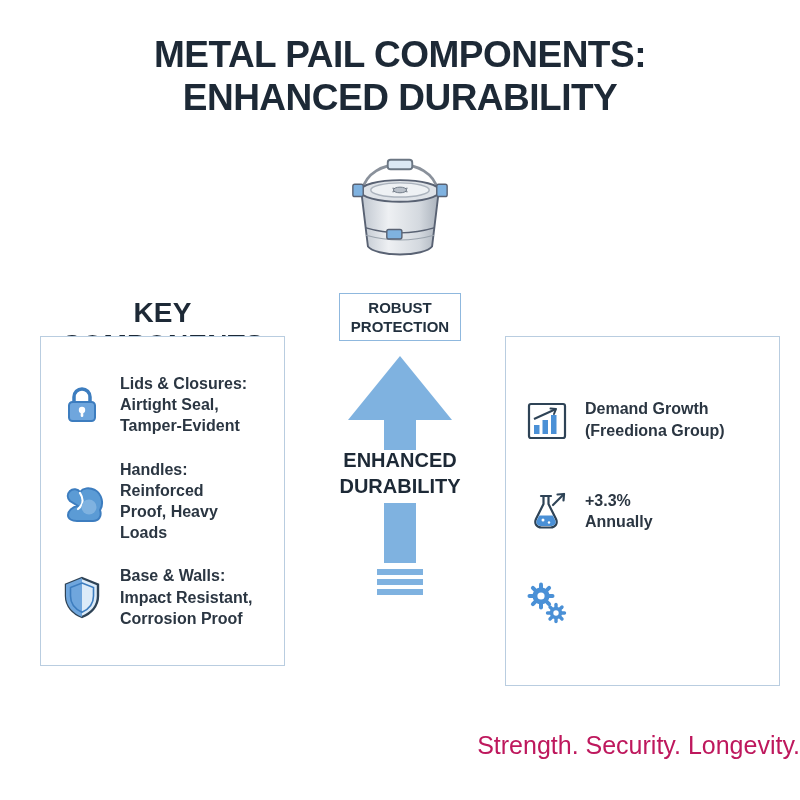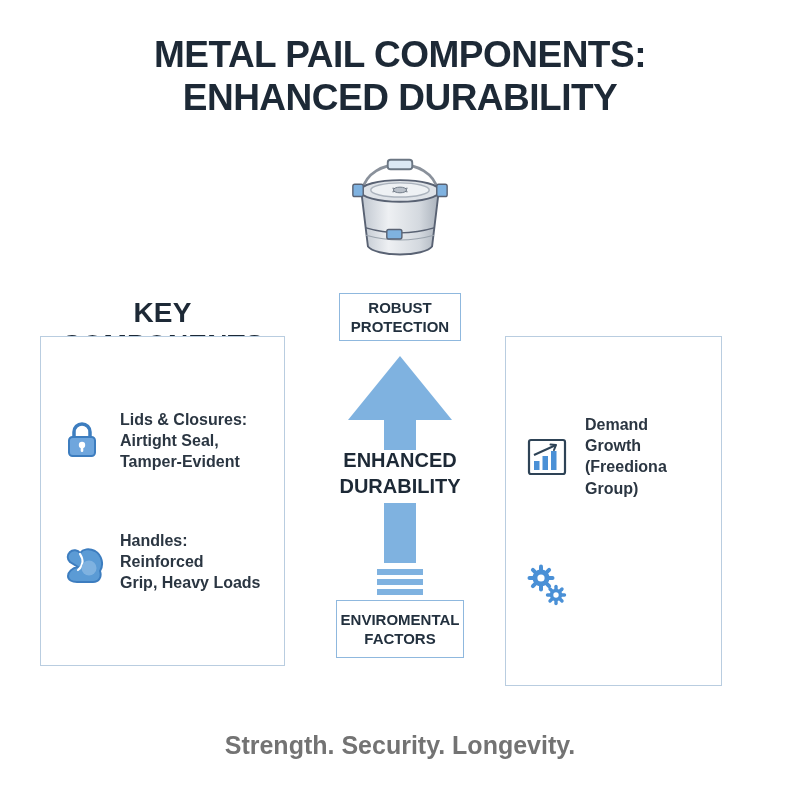--- a/index.html
+++ b/index.html
@@ -12,21 +12,21 @@
   .pail-wrap{position:absolute;top:146px;left:50%;transform:translateX(-50%);}
 
   .col-heading{position:absolute;text-align:center;color:#1d2936;font-weight:800;
                font-size:28px;letter-spacing:0.2px;}
   .heading-left{left:40px;top:297px;width:245px;}
   .heading-right{left:505px;top:297px;width:255px;}
 
   .panel{position:absolute;box-sizing:border-box;background:#fff;border:1.5px solid #b9cde0;
          display:flex;flex-direction:column;justify-content:space-evenly;padding:14px 18px;}
   .panel-left{left:40px;top:336px;width:245px;height:330px;}
-  .panel-right{left:505px;top:336px;width:217px;height:350px;}
+  .panel-right{left:505px;top:336px;width:275px;height:350px;}
 
   .item{display:flex;align-items:center;gap:15px;}
   .item-icon{width:46px;height:46px;flex:0 0 46px;display:flex;align-items:center;justify-content:center;}
   .item-text{font-size:16px;font-weight:600;color:#2b3642;line-height:1.32;}
   .preline{white-space:pre-line;}
 
   .center-box{position:absolute;box-sizing:border-box;border:1.5px solid #8fb8de;background:#fff;
               display:flex;align-items:center;justify-content:center;text-align:center;
               font-size:15px;font-weight:700;color:#22303e;line-height:1.3;padding:5px 4px;}
   .box-top{left:339px;top:293px;width:122px;height:48px;}
@@ -37,22 +37,22 @@
               border-bottom:64px solid #7fb2e0;}
   .arrow-stem{position:absolute;left:384px;width:32px;background:#7fb2e0;}
   .stem-upper{top:419px;height:31px;}
   .stem-lower{top:503px;height:60px;}
   .arrow-dashes{position:absolute;left:377px;top:569px;width:46px;}
   .dash{width:46px;height:6px;background:#7fb2e0;margin-bottom:4px;}
 
   .arrow-label{position:absolute;left:320px;top:448px;width:160px;text-align:center;
                font-size:20px;font-weight:700;color:#1d2936;line-height:1.28;}
 
-  .tagline{position:absolute;top:731px;left:0;width:100%;text-align:center;
-           color:#737373;font-weight:700;font-size:25px;}
+  .tagline{position:absolute;top:731px;left:0;width:100%;text-align:right;
+           color:#be185d;font-weight:400;font-size:25px;}
 </style>
 </head>
 <body>
 
 <div class="canvas">
 
   <div class="title">
     <div>METAL PAIL COMPONENTS:</div>
     <div>ENHANCED DURABILITY</div>
   </div>
@@ -107,62 +107,87 @@
 
     <div class="item">
       <span class="item-icon">
         <svg width="44" height="44" viewBox="0 0 44 44">
           <path d="M10 12 C 7 15, 7 19, 10 22 L 18 27 C 12 28, 8 32, 8 36 C 8 40, 12 42, 17 42 L 33 42 C 39 42, 42 37, 40 31 C 44 25, 42 15, 35 11 C 29 8, 23 9, 20 13 C 18 10, 13 9, 10 12 Z" fill="#5b9bd5" stroke="#3d7dbf" stroke-width="2"></path>
           <path d="M20 14 C 24 20, 23 26, 18 30" fill="none" stroke="#ffffff" stroke-width="2.2" stroke-linecap="round"></path>
           <circle cx="29" cy="28" r="7.5" fill="#7fb2e0"></circle>
         </svg>
       </span>
       <span class="item-text preline">Handles: Reinforced
-Grip, Heavy Loads</span>
-    </div>
-
+Proof, Heavy Loads</span>
+    </div>
+
+    <div class="item">
+      <span class="item-icon">
+        <svg width="44" height="44" viewBox="0 0 44 44">
+          <path d="M22 3 L38 9.5 V21 C38 31.5 30.5 38.5 22 42 C13.5 38.5 6 31.5 6 21 V9.5 Z" fill="#dcebf8" stroke="#2e4356" stroke-width="2.4"></path>
+          <path d="M22 3 L6 9.5 V21 C6 31.5 13.5 38.5 22 42 Z" fill="#6fa6dd"></path>
+          <path d="M22 8 L33.5 12.5 V21 C33.5 28.7 28.5 34.3 22 37.3 C15.5 34.3 10.5 28.7 10.5 21 V12.5 Z" fill="none" stroke="#3d7dbf" stroke-width="1.6"></path>
+        </svg>
+      </span>
+      <span class="item-text preline">Base &amp; Walls:
+Impact Resistant,
+Corrosion Proof</span>
+    </div>
 
   </div>
 
   <div class="center-box box-top preline">ROBUST
 PROTECTION</div>
 
   <div class="arrow-head"></div>
   <div class="arrow-stem stem-upper"></div>
 
   <div class="arrow-label preline">ENHANCED
 DURABILITY</div>
 
   <div class="arrow-stem stem-lower"></div>
   <div class="arrow-dashes">
     <div class="dash"></div>
     <div class="dash"></div>
     <div class="dash"></div>
   </div>
 
-  <div class="center-box box-bottom preline">ENVIROMENTAL
-FACTORS</div>
 
   <div class="panel panel-right">
 
     <div class="item">
       <span class="item-icon">
         <svg width="44" height="44" viewBox="0 0 44 44">
           <rect x="4" y="6" width="36" height="34" rx="2" fill="none" stroke="#2e4356" stroke-width="2.2"></rect>
           <rect x="9" y="27" width="5.5" height="9" fill="#4a90d6"></rect>
           <rect x="17.5" y="22" width="5.5" height="14" fill="#4a90d6"></rect>
           <rect x="26" y="17" width="5.5" height="19" fill="#4a90d6"></rect>
           <path d="M9 21 L31 11" fill="none" stroke="#2e4356" stroke-width="2"></path>
           <path d="M31 11 L25.5 10.5 M31 11 L29 16" fill="none" stroke="#2e4356" stroke-width="2" stroke-linecap="round"></path>
         </svg>
       </span>
       <span class="item-text preline">Demand Growth
 (Freediona Group)</span>
     </div>
 
+    <div class="item">
+      <span class="item-icon">
+        <svg width="44" height="44" viewBox="0 0 44 44">
+          <path d="M16 7 H26" stroke="#2e4356" stroke-width="2.2" stroke-linecap="round"></path>
+          <path d="M18.5 7 V15 L11 30 C9 34.5 11.5 38.5 16.5 38.5 H25.5 C30.5 38.5 33 34.5 31 30 L23.5 15 V7" fill="none" stroke="#2e4356" stroke-width="2.2" stroke-linejoin="round"></path>
+          <path d="M14.2 26.5 L11.8 31.2 C10.5 34.3 12.3 37 16.5 37 H25.5 C29.7 37 31.5 34.3 30.2 31.2 L27.8 26.5 Z" fill="#4a90d6"></path>
+          <circle cx="18" cy="31" r="1.5" fill="#ffffff"></circle>
+          <circle cx="24" cy="33.5" r="1.2" fill="#ffffff"></circle>
+          <path d="M28 16 L39 5" stroke="#2e4356" stroke-width="2.2" stroke-linecap="round"></path>
+          <path d="M39 5 L32.5 5.5 M39 5 L38.5 11.5" stroke="#2e4356" stroke-width="2.2" stroke-linecap="round"></path>
+        </svg>
+      </span>
+      <span class="item-text preline">+3.3%
+Annually</span>
+    </div>
 
     <div class="item">
       <span class="item-icon">
         <svg width="44" height="44" viewBox="0 0 44 44">
 
           <g stroke="#4a90d6" stroke-width="4" stroke-linecap="round">
             <line x1="23" y1="15" x2="27.5" y2="15"></line>
             <line x1="20.9" y1="19.9" x2="24.1" y2="23.1"></line>
             <line x1="16" y1="22" x2="16" y2="26.5"></line>
             <line x1="11.1" y1="19.9" x2="7.9" y2="23.1"></line>

